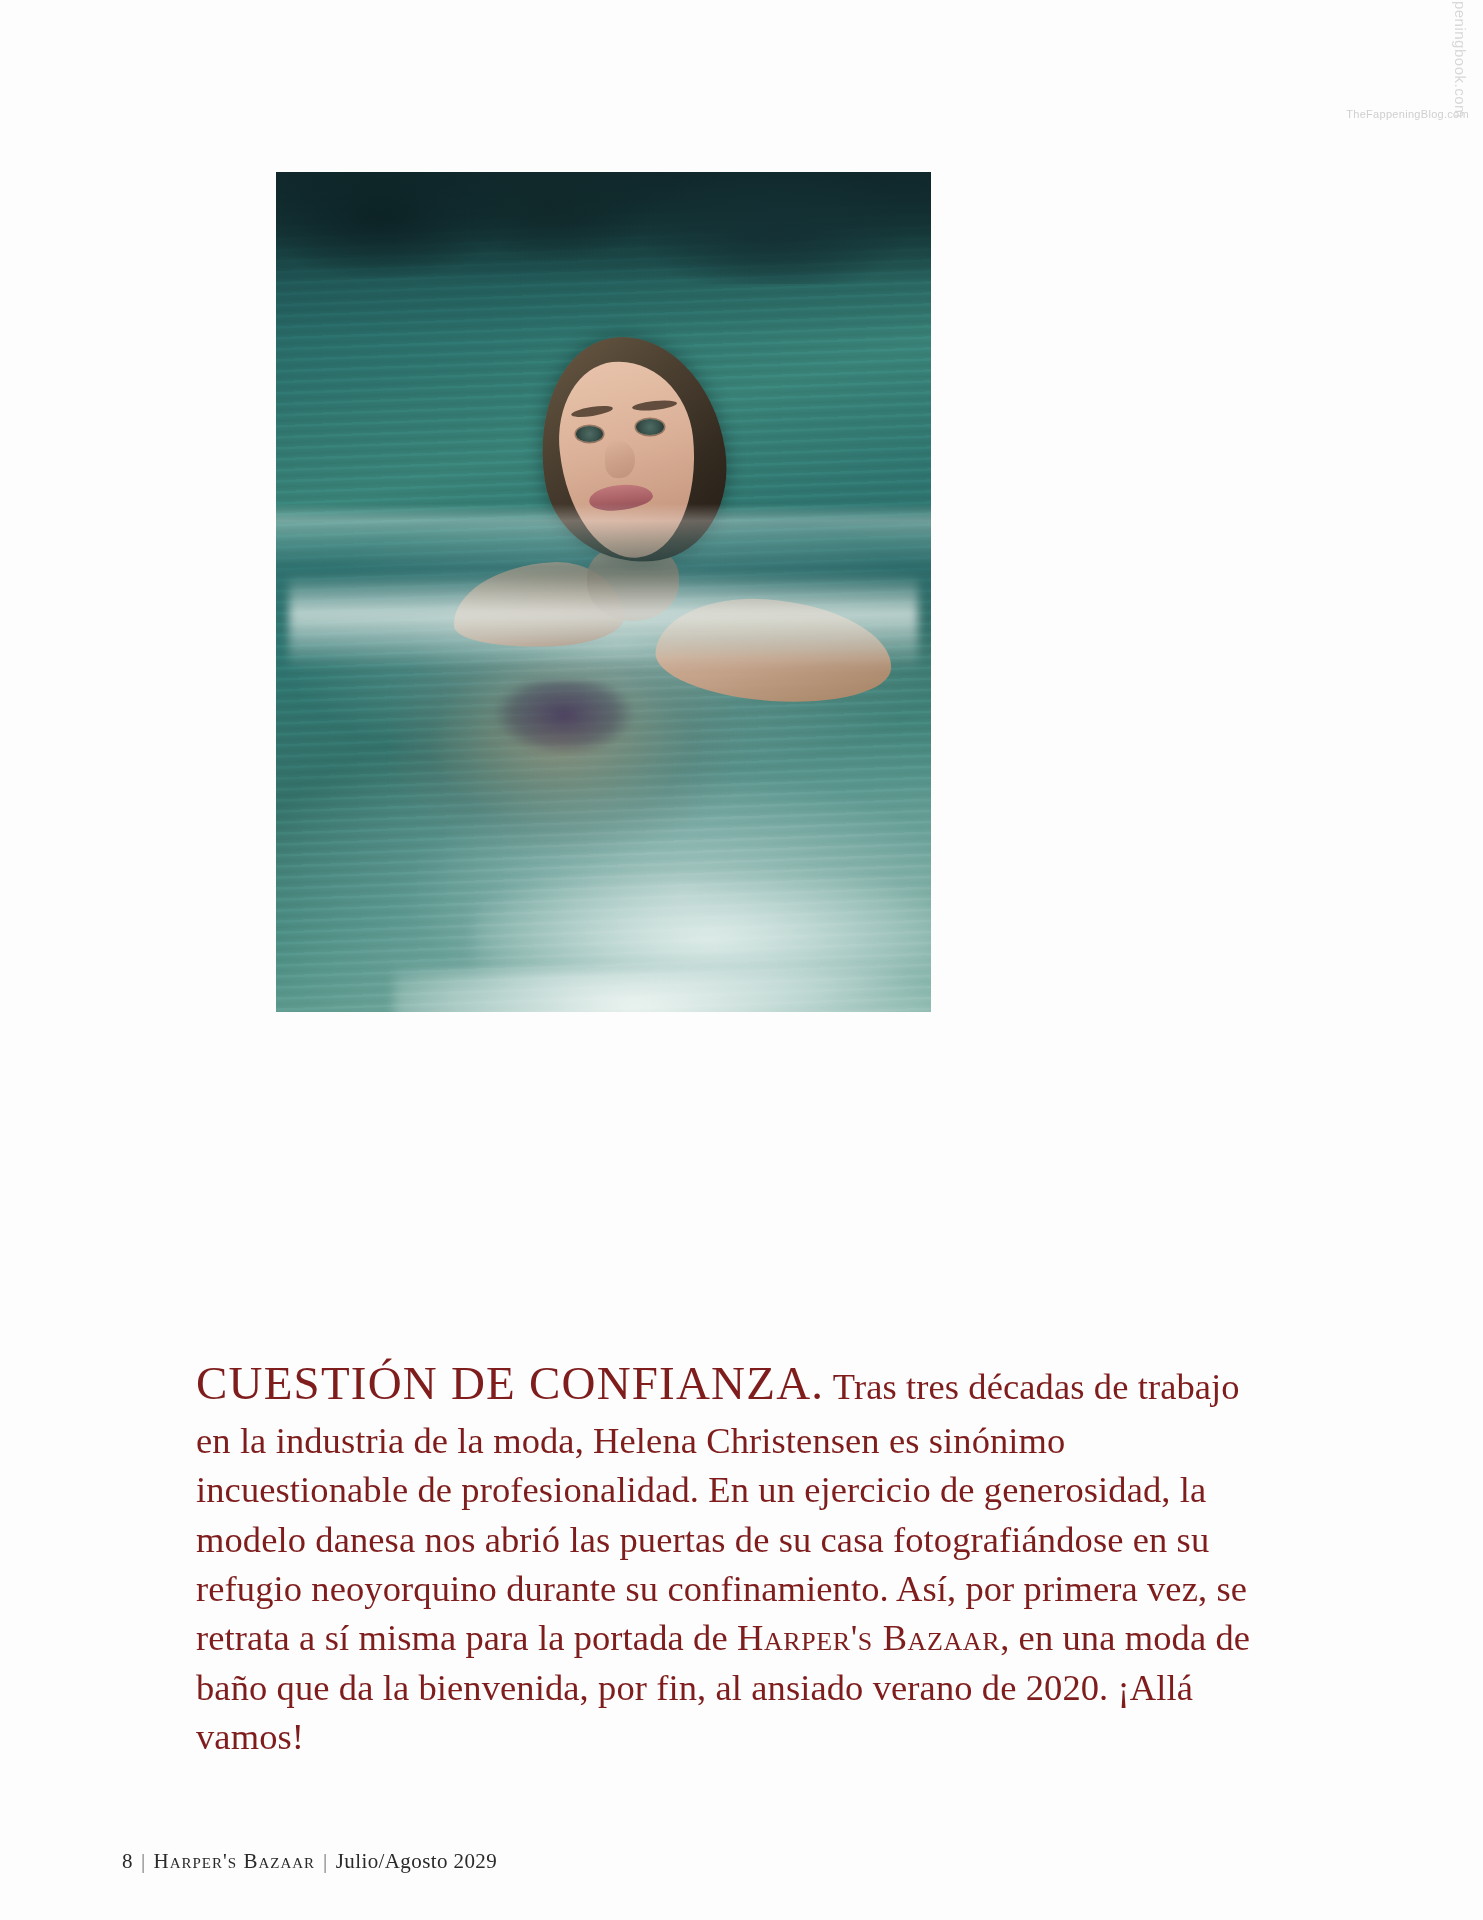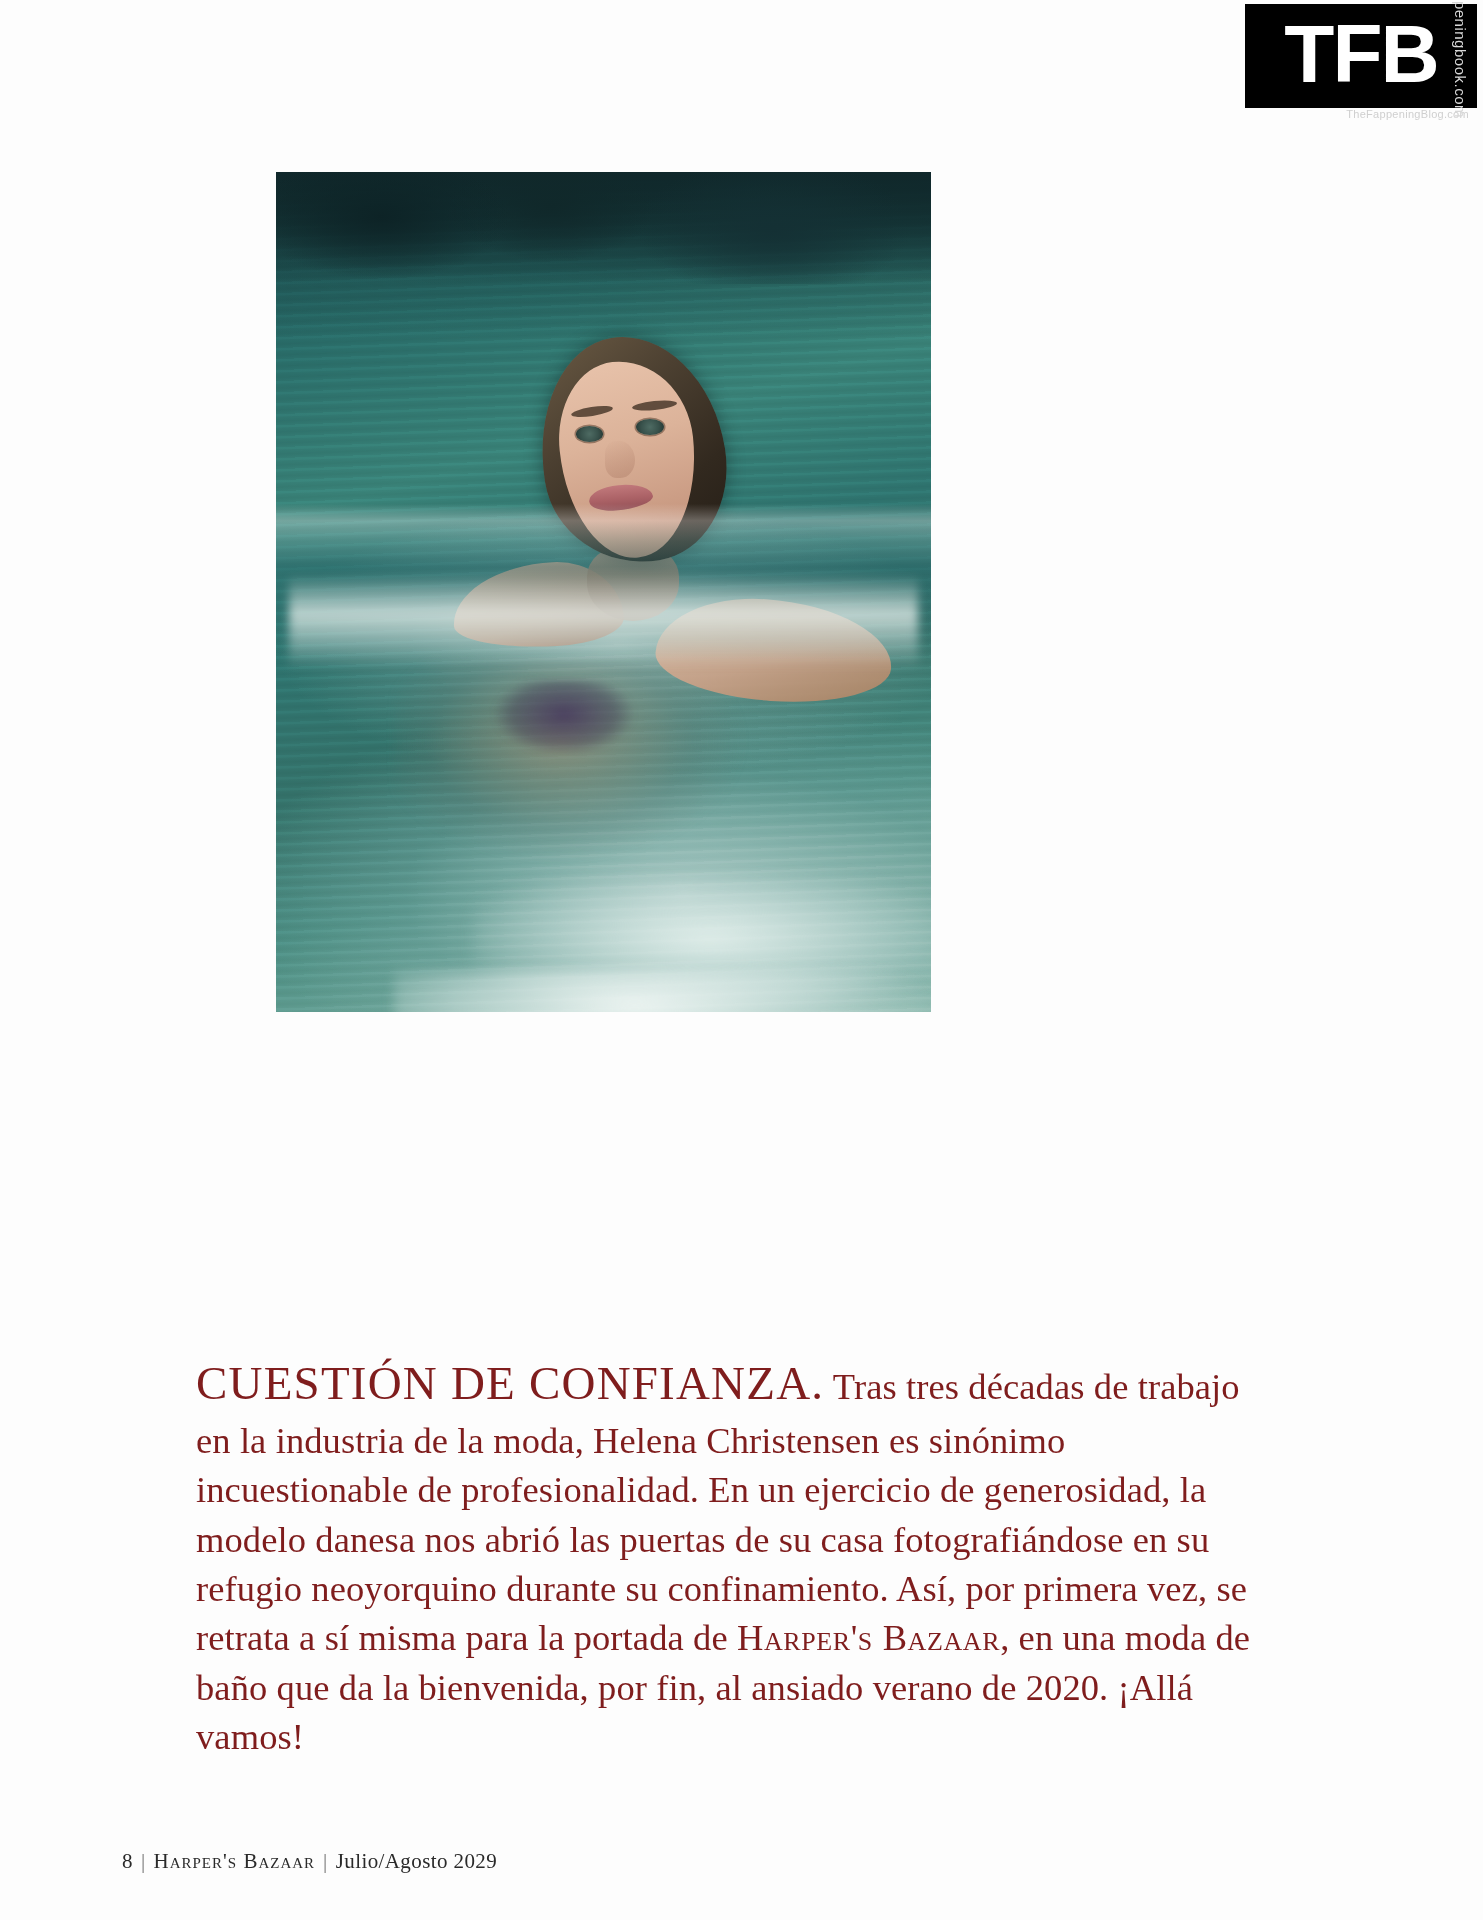--- a/index.html
+++ b/index.html
@@ -280,23 +280,20 @@
     gap: 8px;
   }
   .footer .sep { color: #777; }
   .footer .brand { font-variant: small-caps; letter-spacing: 1px; }
 </style>
 </head>
 <body>
 
 <div class="page">
 
-  <div class="tfb-logo">
-    <span class="tfb-text">TFB</span>
-  </div>
   <div class="tfb-url">TheFappeningBlog.com</div>
   <div class="tfb-vertical">Fappeningbook.com</div>
 
   <div class="photo-frame">
     <div class="water"></div>
     <div class="ripples"></div>
     <div class="rocks"></div>
 
     <div class="swimmer">
       <div class="sw-sub-body"></div>

